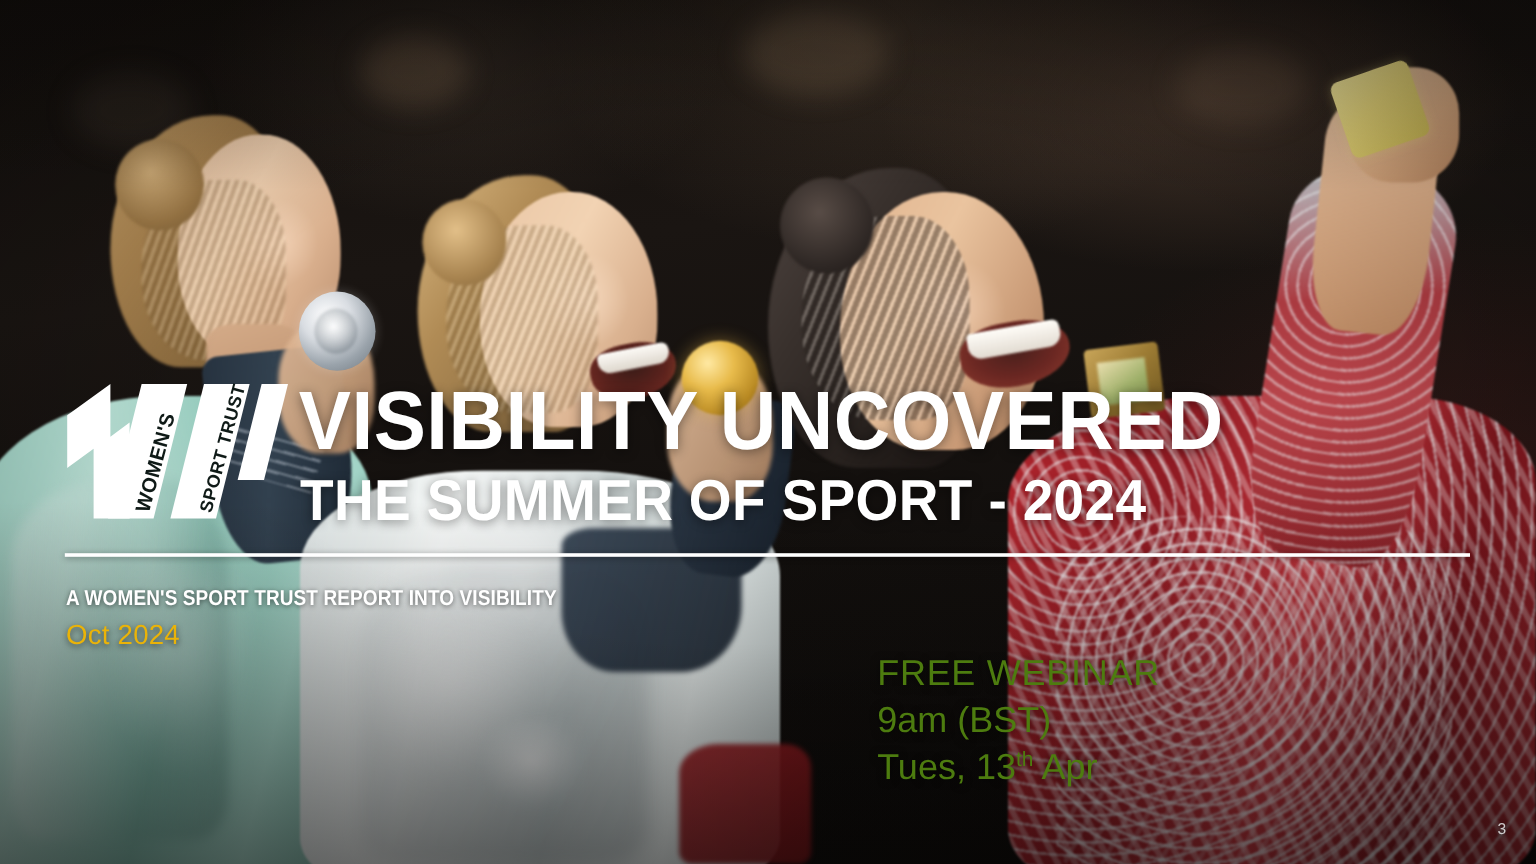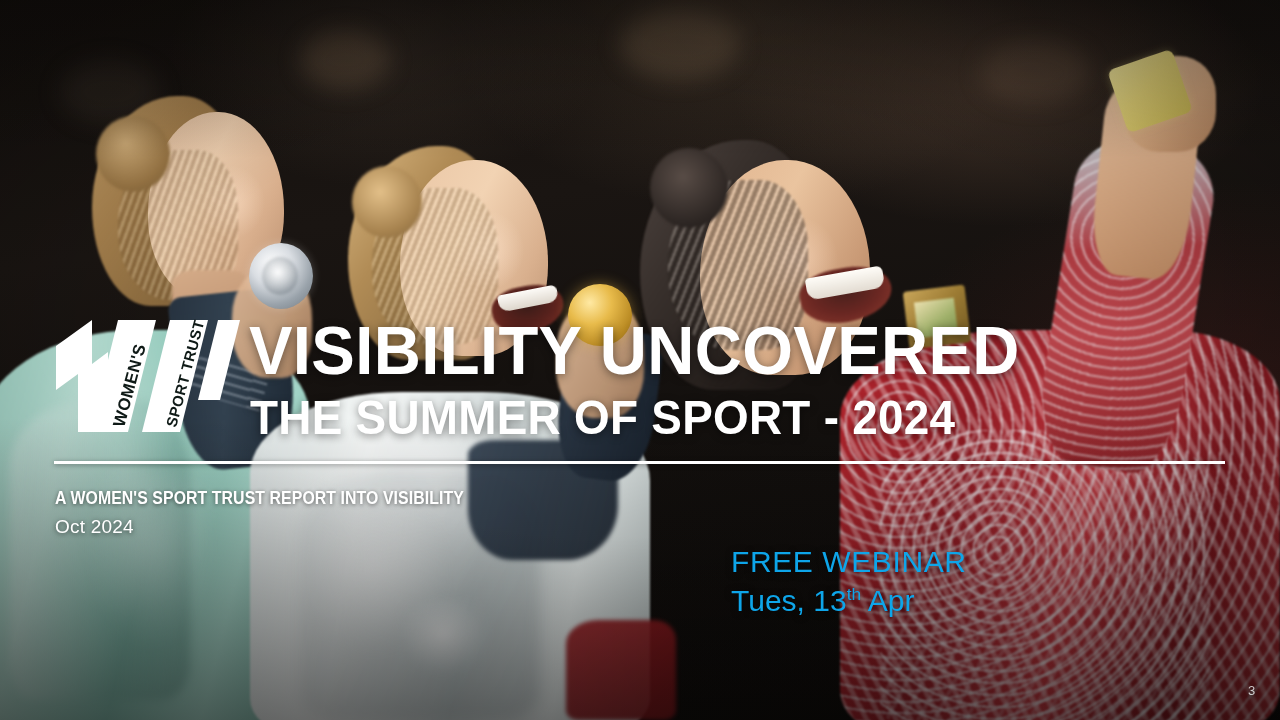--- a/index.html
+++ b/index.html
@@ -331,29 +331,29 @@
   .caption {
     position:absolute; left:55px; top:488px;
     font-family:"Liberation Sans Narrow","Liberation Sans", sans-serif;
     font-weight:700; font-size:18px; letter-spacing:.1px;
     color:#ffffff; transform:scaleX(.88); transform-origin:left top;
     text-shadow:0 1px 5px rgba(0,0,0,.55); white-space:nowrap;
   }
   .date {
     position:absolute; left:55px; top:516px;
     font-family:"Liberation Sans", sans-serif;
-    font-weight:400; font-size:19px; letter-spacing:.2px;
-    color:#ffffff; text-shadow:0 1px 5px rgba(0,0,0,.6); white-space:nowrap;
+    font-weight:400; font-size:23px; letter-spacing:.2px;
+    color:#eab308; text-shadow:0 1px 5px rgba(0,0,0,.6); white-space:nowrap;
   }
 
   
   .webinar {
     position:absolute; left:731px; top:542px;
     font-family:"Liberation Sans", sans-serif;
-    color:#0ea5e9; text-shadow:0 1px 7px rgba(0,0,0,.6);
+    color:#4d7c0f; text-shadow:0 1px 7px rgba(0,0,0,.6);
   }
   .webinar .wline { font-size:30px; line-height:39px; white-space:nowrap; font-weight:400; }
   .webinar .wline.headline { letter-spacing:.6px; }
   .webinar sup { font-size:.58em; vertical-align:super; line-height:0; }
 
   .pagenum {
     position:absolute; left:1248px; top:683px;
     font-family:"Liberation Sans", sans-serif;
     font-size:13px; color:#dcdcdc; opacity:.9;
     text-shadow:0 1px 4px rgba(0,0,0,.7);
@@ -443,20 +443,21 @@
     <div class="title">VISIBILITY UNCOVERED</div>
     <div class="subtitle">THE SUMMER OF SPORT - 2024</div>
 
     <div class="divider"></div>
 
     <div class="caption">A WOMEN'S SPORT TRUST REPORT INTO VISIBILITY</div>
     <div class="date">Oct 2024</div>
 
     <div class="webinar">
       <div class="wline headline">FREE WEBINAR</div>
+      <div class="wline">9am (BST)</div>
       <div class="wline">
         <span>Tues, 13</span><sup>th</sup><span> Apr</span>
       </div>
     </div>
 
     <div class="pagenum">3</div>
 
   </div>
 </div>
 

